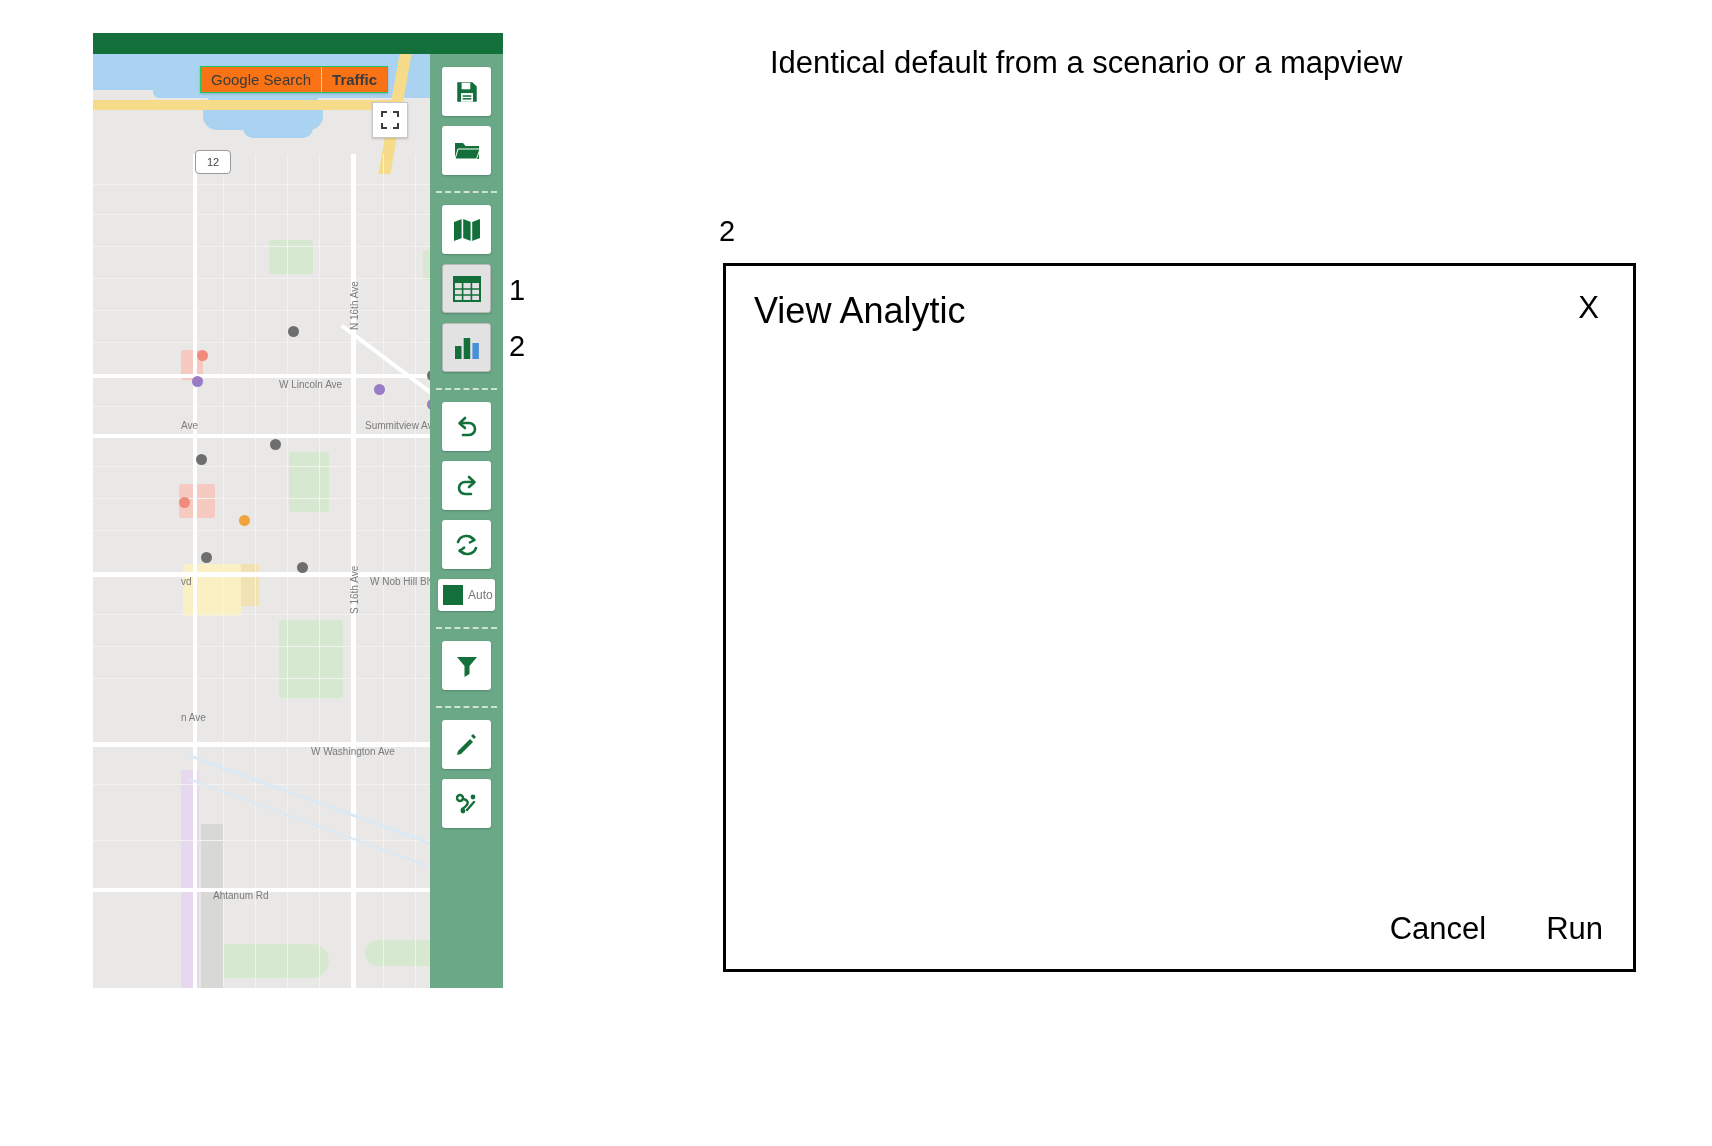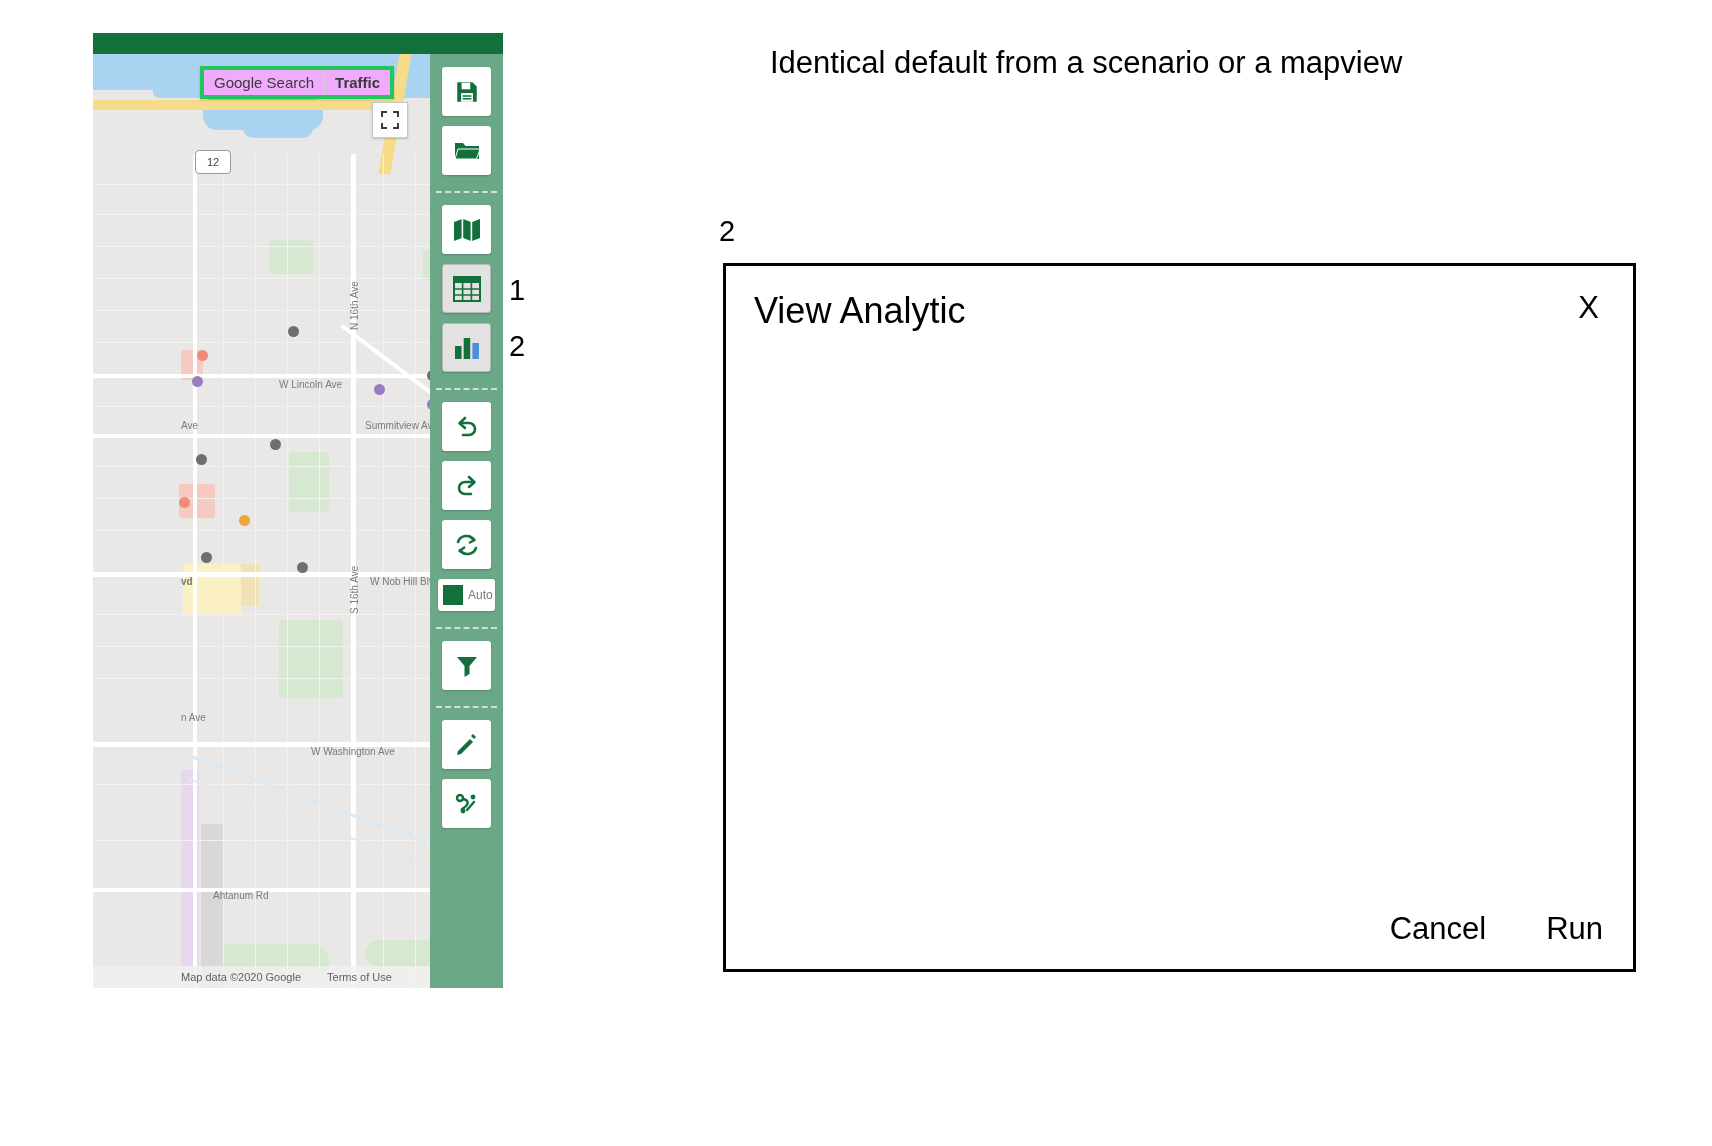--- a/index.html
+++ b/index.html
@@ -83,22 +83,22 @@
   }
   .map-label.vert {
     transform: rotate(-90deg);
     transform-origin: left top;
   }
   #search-box {
     position: absolute;
     left: 107px;
     top: 12px;
     display: flex;
-    background: #f0abfc;
-    border: 4px solid #22c55e;
+    background: #f97316;
+    border: 1px solid #22c55e;
     font-size: 15px;
     color: #3b3b3b;
     box-shadow: 0 1px 2px rgba(0,0,0,.18);
     align-items: flex-end;
   }
   #search-box > div {
     padding: 4px 10px;
   }
   #search-box .sep {
     border-left: 1px solid #d3d3d3;
@@ -362,31 +362,27 @@
       <div class="pt" style="left:351px;top:663px;background:#6e6e6e;"></div>
       <div class="pt" style="left:379px;top:694px;background:#9a7cc4;"></div>
 
       <div class="map-label vert" style="left:256px;top:276px;">N 16th Ave</div>
       <div class="map-label" style="left:186px;top:325px;">W Lincoln Ave</div>
       <div class="map-label" style="left:272px;top:366px;">Summitview Ave</div>
       <div class="map-label" style="left:88px;top:366px;">Ave</div>
 
       <div class="map-label" style="left:277px;top:522px;">W Nob Hill Blvd</div>
       <div class="map-label vert" style="left:256px;top:560px;">S 16th Ave</div>
-      <div class="map-label" style="left:88px;top:522px;font-weight:bold;">vd</div>
+      <div class="map-label" style="left:88px;top:522px;">vd</div>
       <div class="map-label" style="left:88px;top:658px;">n Ave</div>
       <div class="map-label" style="left:218px;top:692px;">W Washington Ave</div>
       <div class="map-label" style="left:408px;top:772px;">W</div>
       <div class="map-label" style="left:120px;top:836px;">Ahtanum Rd</div>
       <div class="map-label" style="left:350px;top:836px;">Ahtanum Rd</div>
 
-      <div id="map-attrib">
-        <span>Map data ©2020 Google</span>
-        <span>Terms of Use</span>
-      </div>
     </div>
 
     <div id="toolbar">
 
       <div class="tool-btn">
         <svg width="26" height="26" viewBox="0 0 24 24">
           <path d="M3 3h14l4 4v14H3z" fill="#13703b"></path>
           <rect x="7" y="3.5" width="8" height="6" fill="#ffffff"></rect>
           <rect x="6.5" y="13" width="11" height="8" fill="#ffffff"></rect>
           <rect x="8" y="15" width="8" height="1.4" fill="#13703b"></rect>

